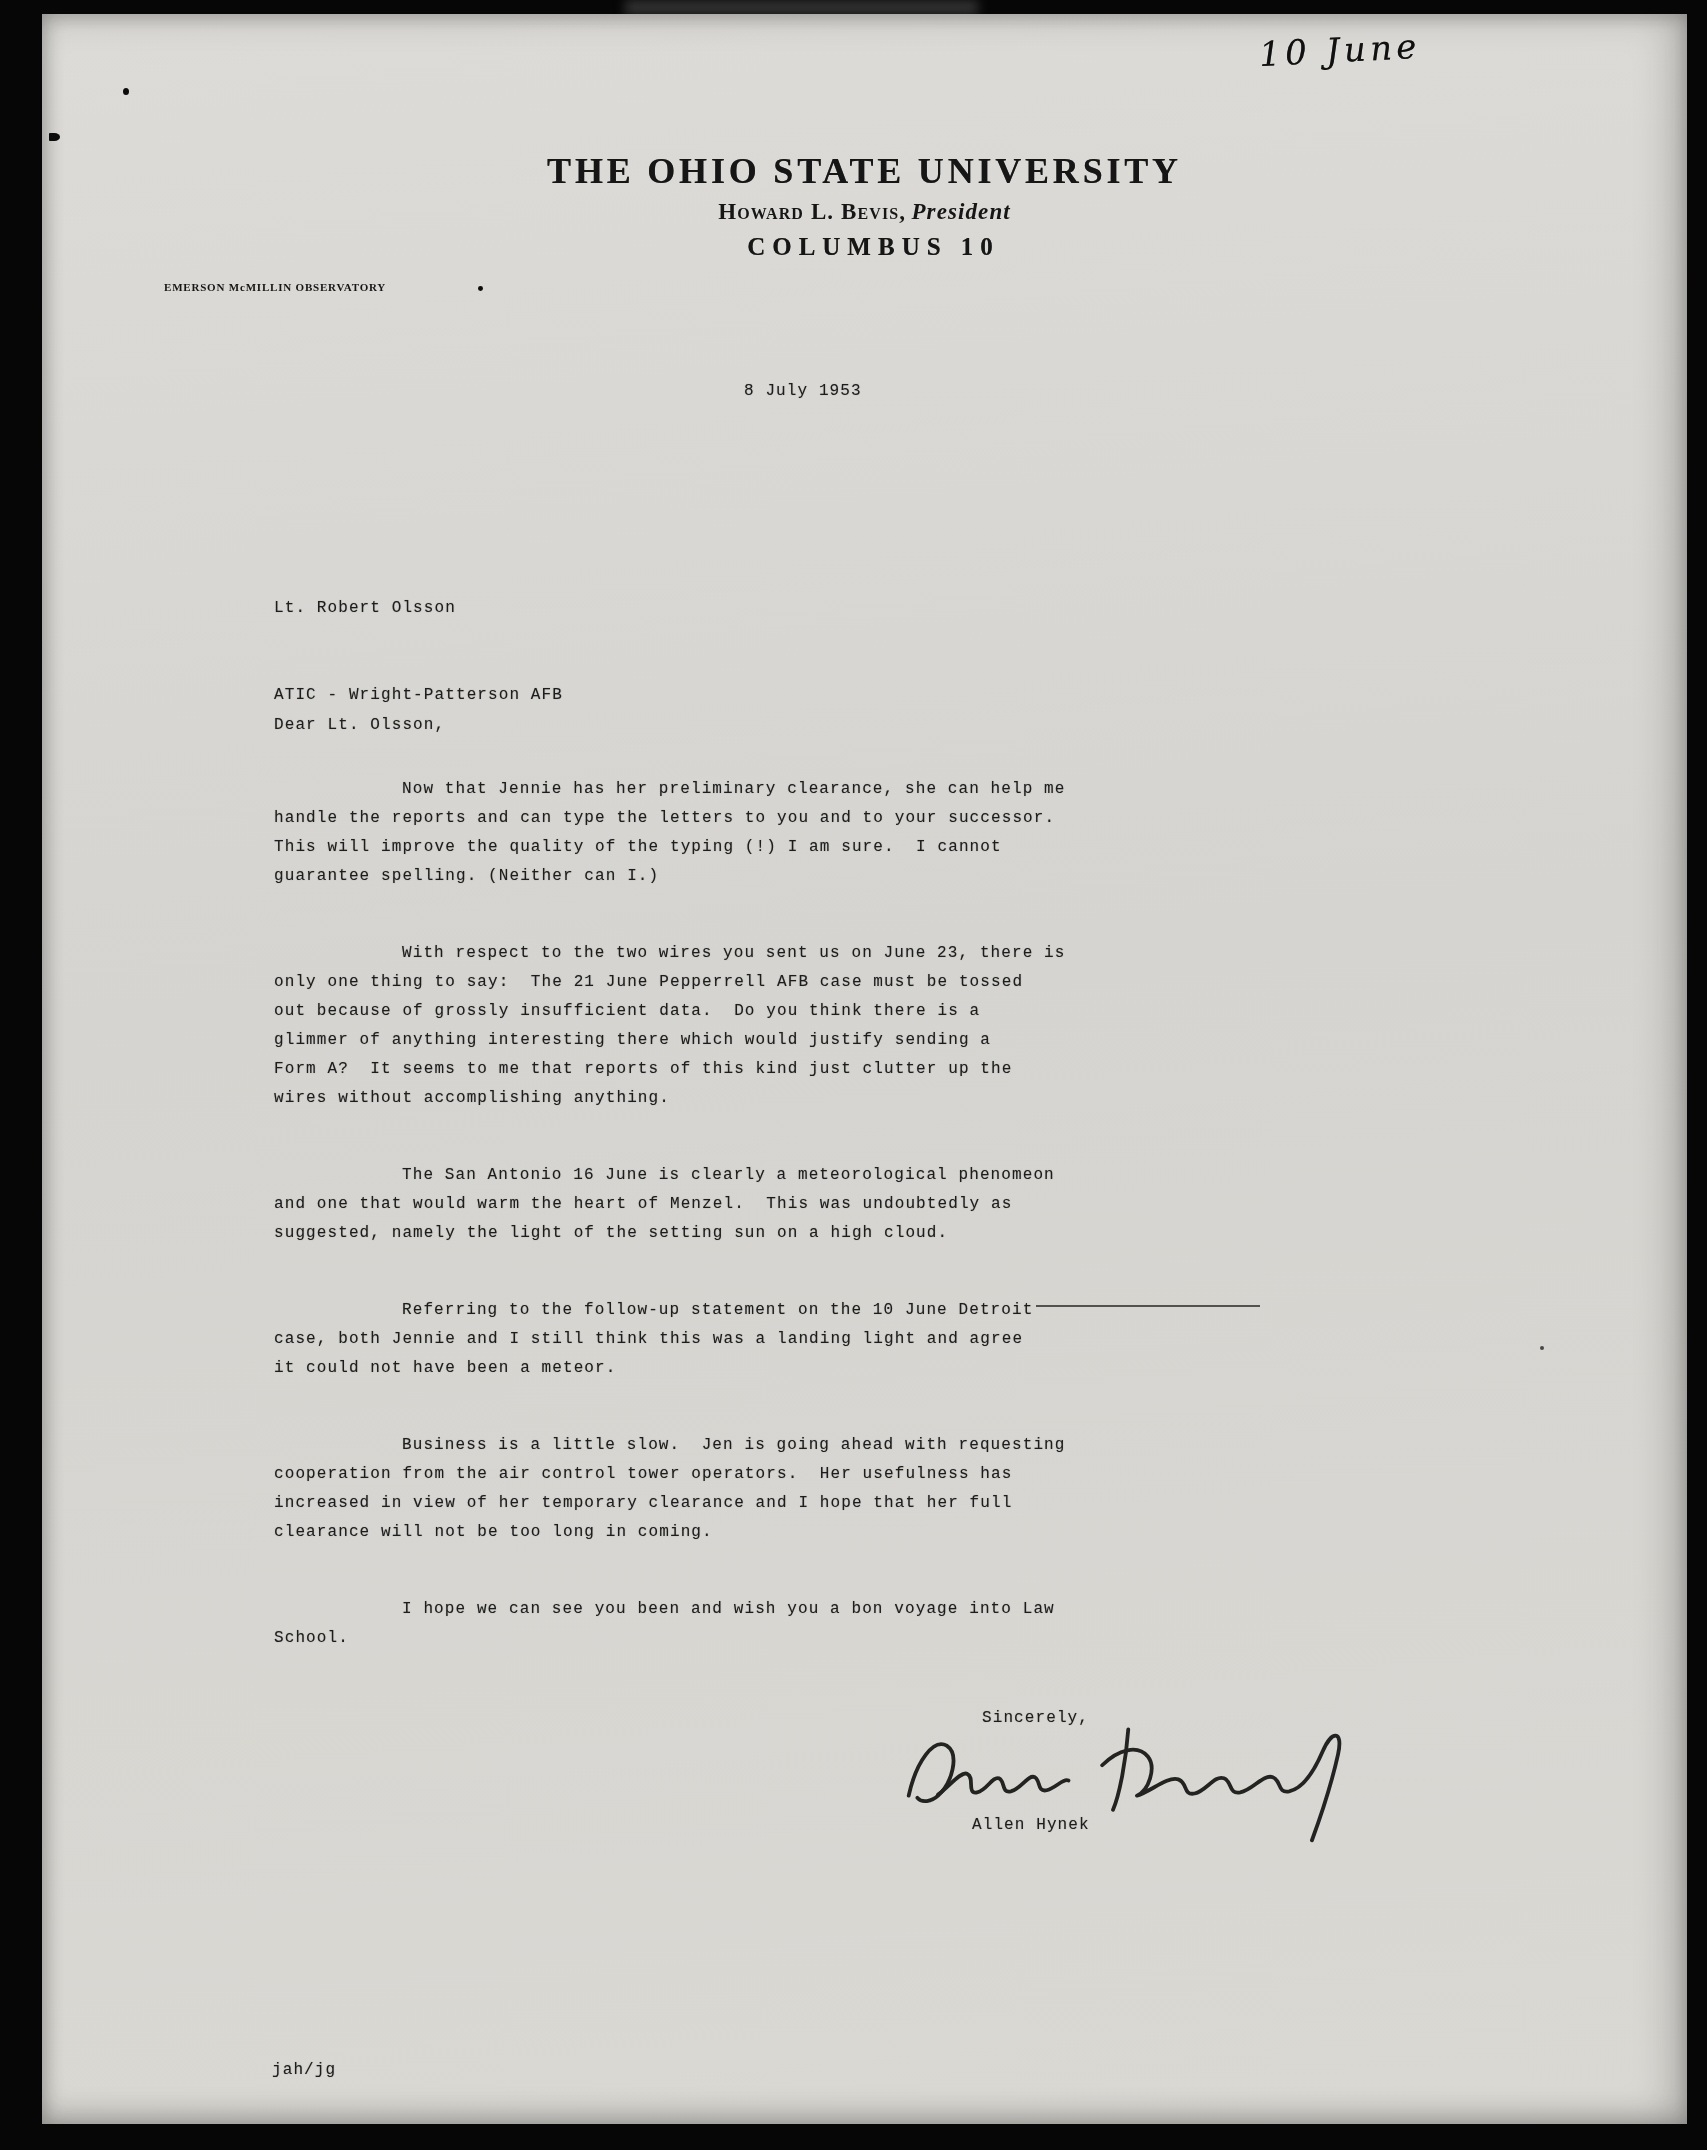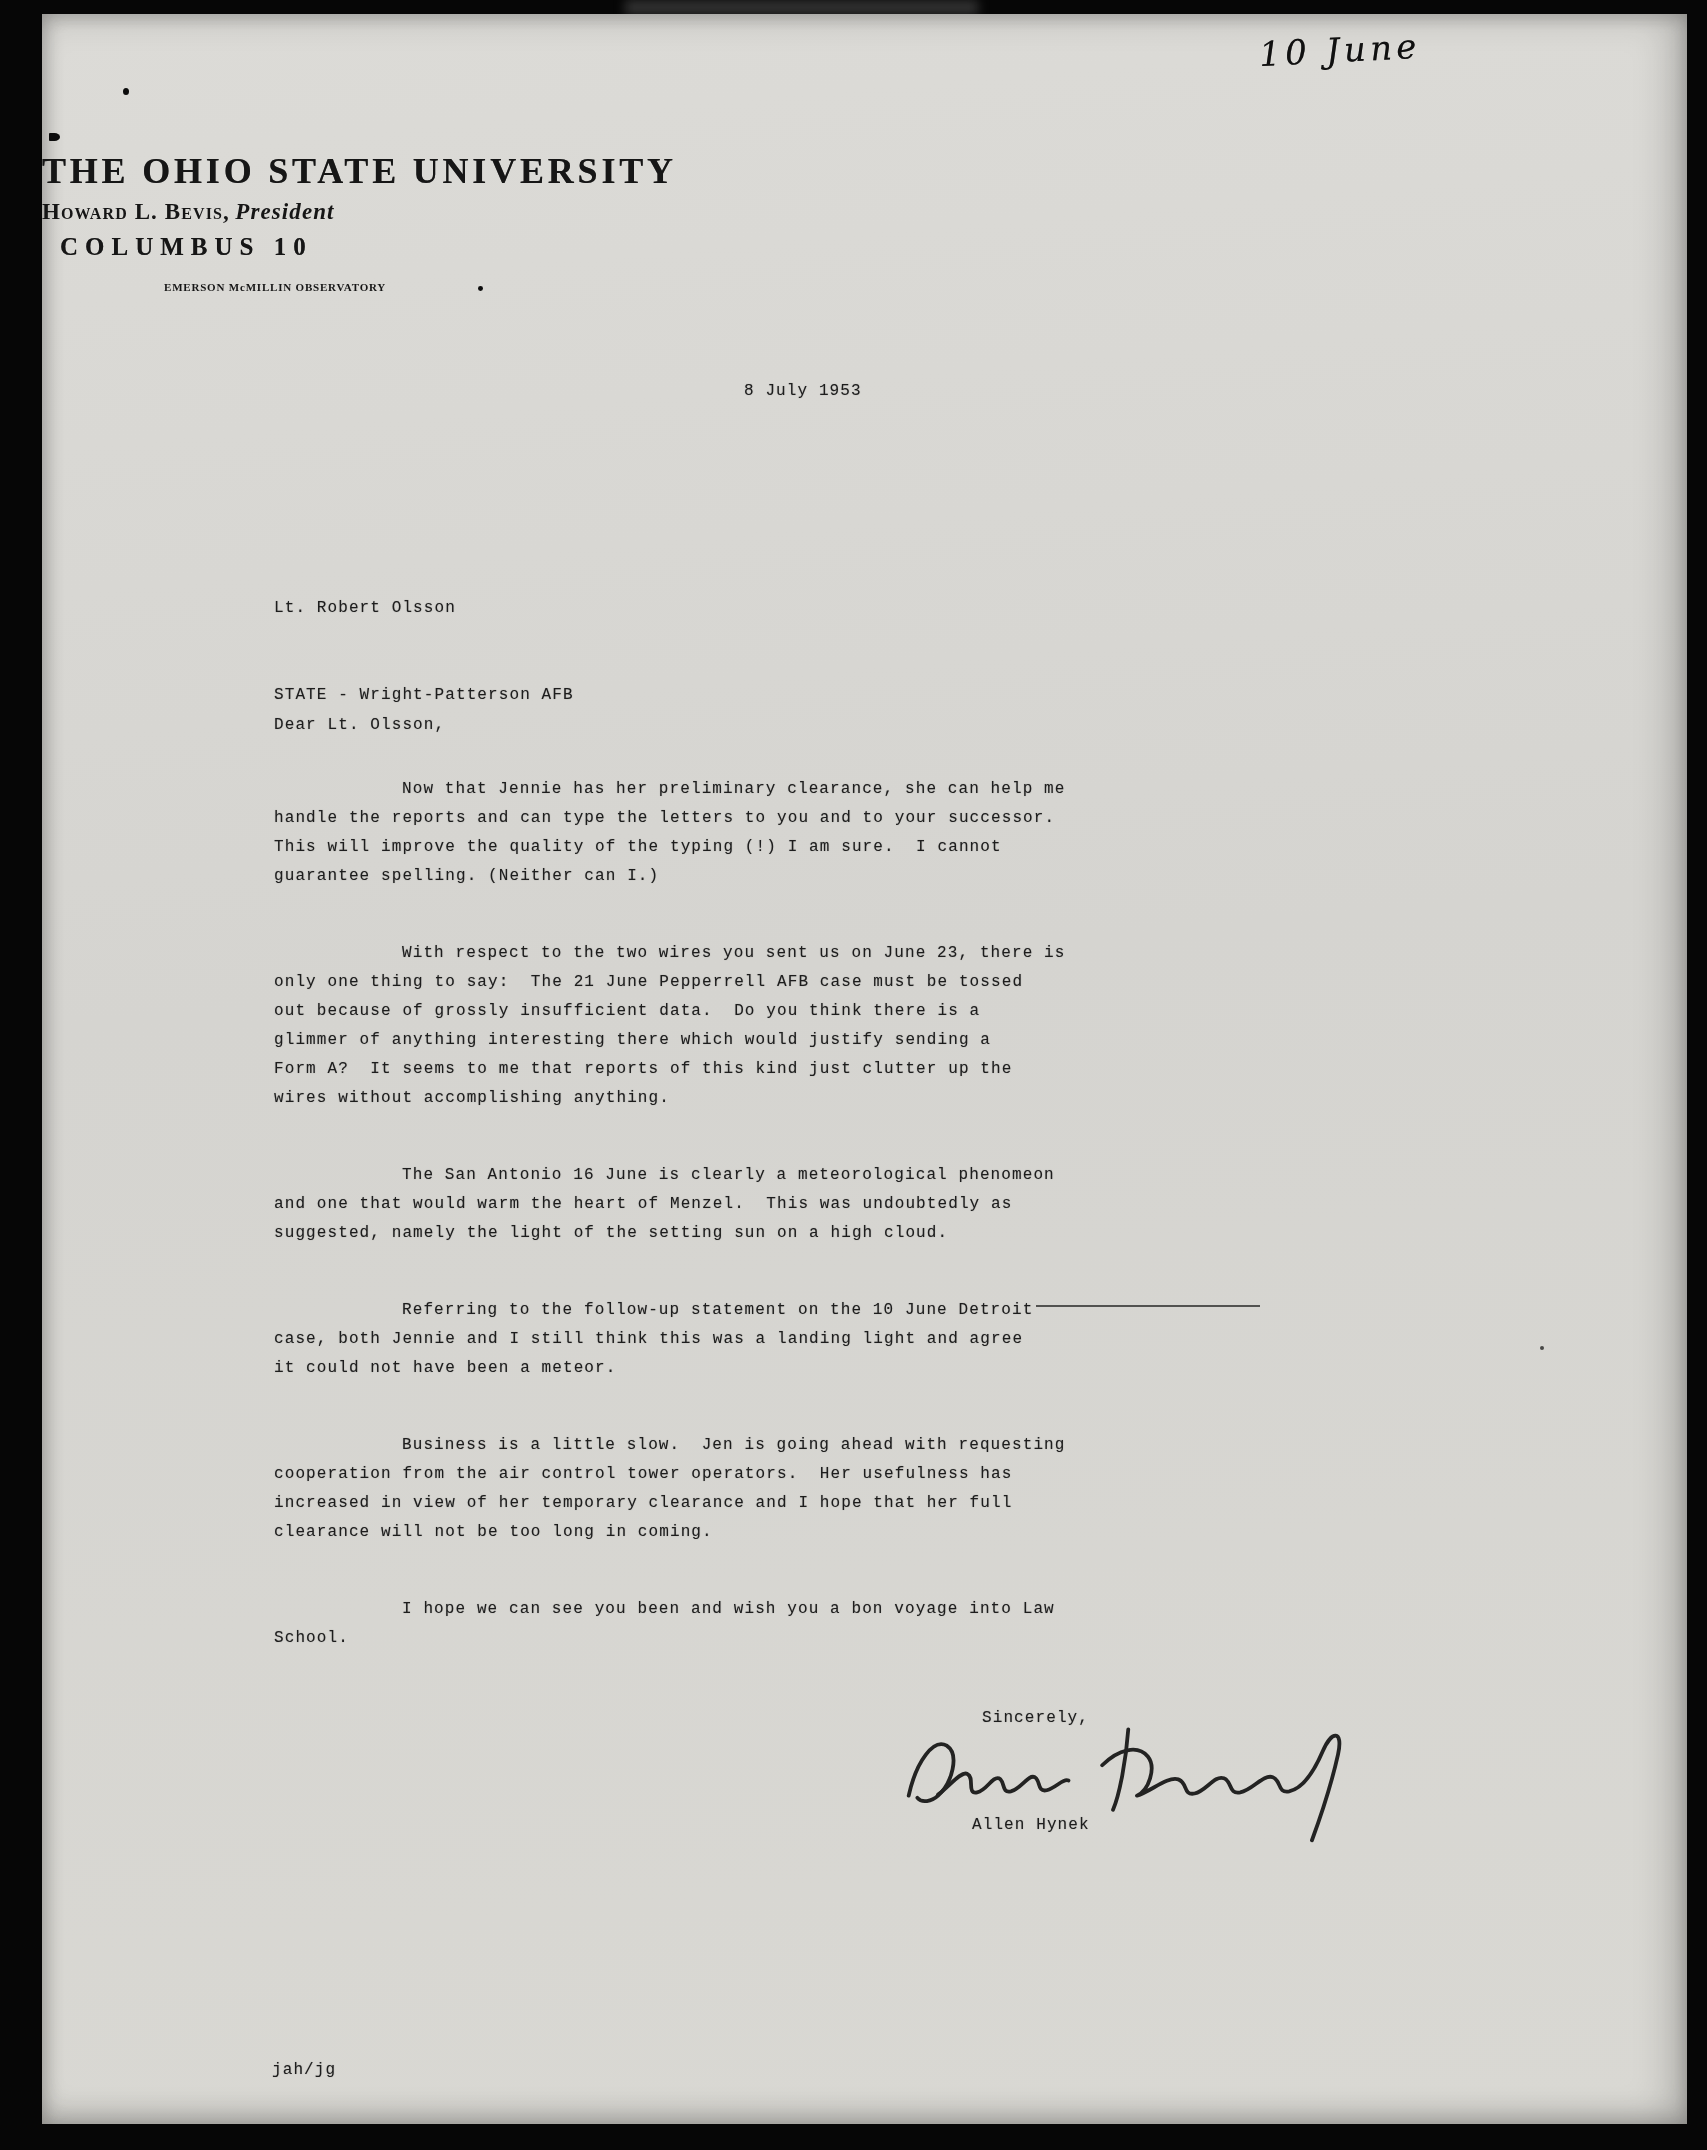--- a/index.html
+++ b/index.html
@@ -55,21 +55,21 @@
     letter-spacing: 4.3px;
     color: #101010;
     transform: rotate(-3deg);
     text-shadow: 0 0 0.5px rgba(0,0,0,0.5);
   }
   .letterhead {
     position: absolute;
     top: 136px;
     left: 0;
     width: 100%;
-    text-align: left;
+    text-align: center;
     font-family: "Liberation Serif", serif;
     color: #161616;
   }
   .uni-name {
     font-size: 36px;
     font-weight: bold;
     letter-spacing: 3.8px;
     text-shadow: 0 0 0.5px rgba(0,0,0,0.55);
   }
   .president-line {
@@ -182,21 +182,21 @@
       </div>
       <div class="city-line">COLUMBUS 10</div>
     </header>
 
     <div class="department">EMERSON McMILLIN OBSERVATORY</div>
 
     <div class="date-line typed">8 July 1953</div>
 
     <div class="recipient-block typed">
       <div>Lt. Robert Olsson</div>
-      <div>STATE - Wright-Patterson AFB</div>
+      <div>ATIC - Wright-Patterson AFB</div>
     </div>
 
     <div class="body-text typed">
       <div class="salutation">Dear Lt. Olsson,</div>
       <div class="para">Now that Jennie has her preliminary clearance, she can help me
 handle the reports and can type the letters to you and to your successor.
 This will improve the quality of the typing (!) I am sure.  I cannot
 guarantee spelling. (Neither can I.)</div>
       <div class="para">With respect to the two wires you sent us on June 23, there is
 only one thing to say:  The 21 June Pepperrell AFB case must be tossed

